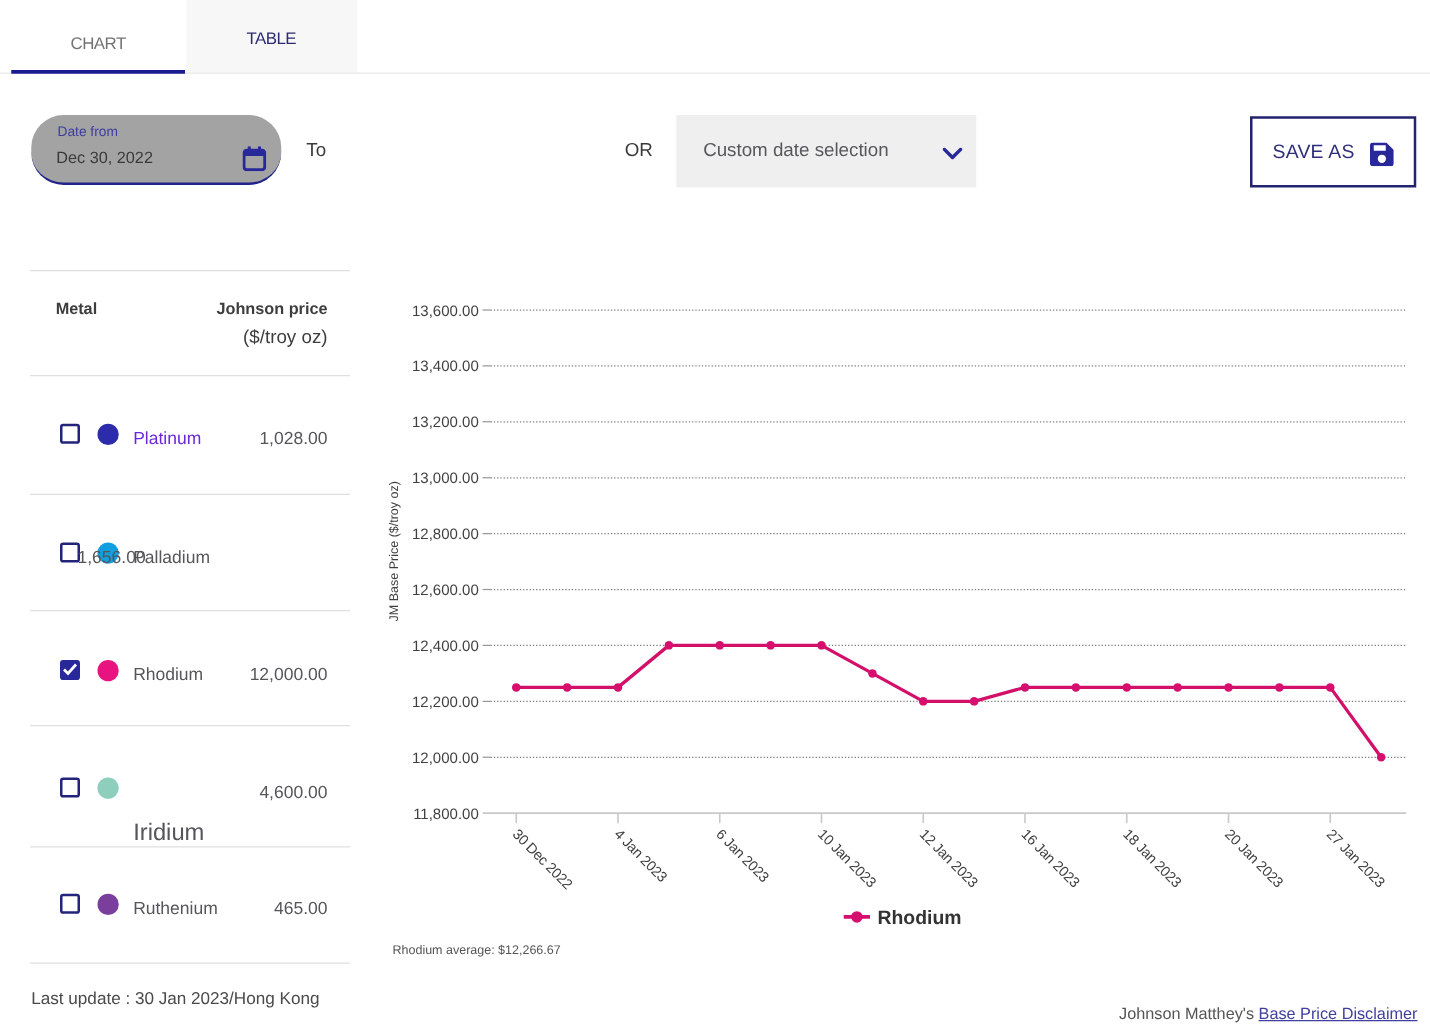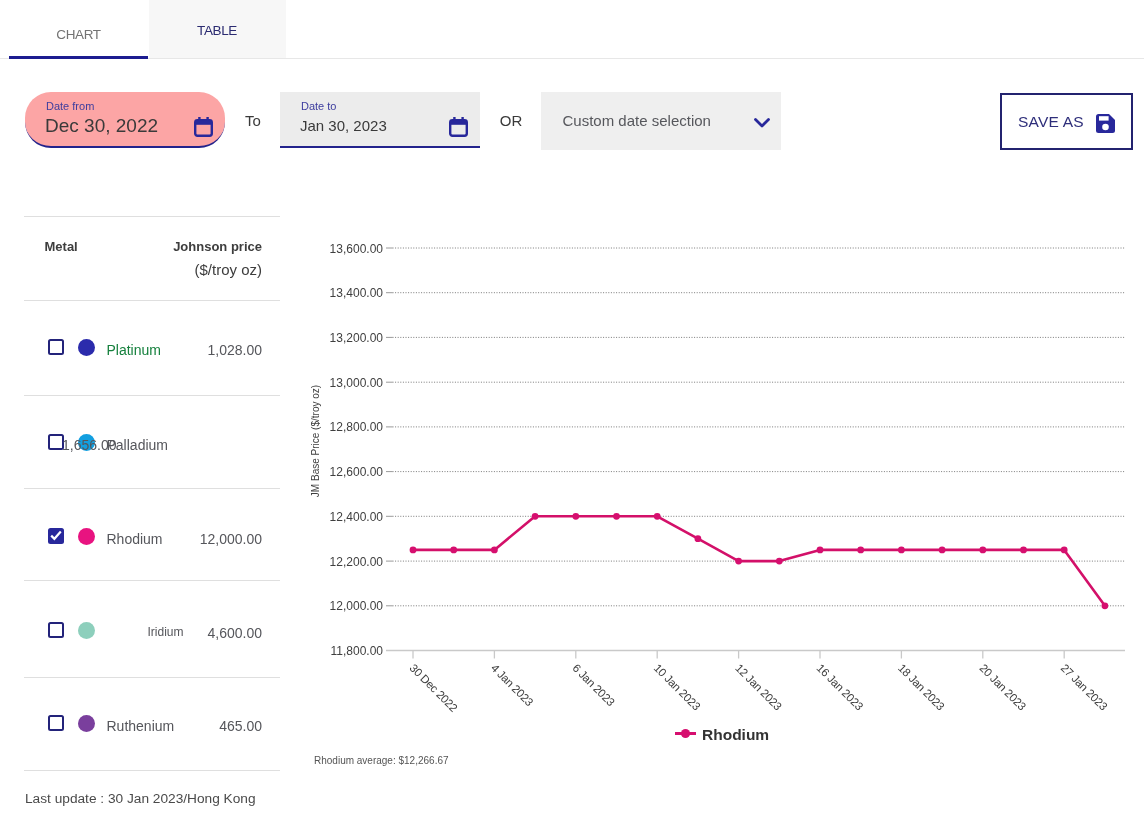--- a/index.html
+++ b/index.html
@@ -11,41 +11,31 @@
 </head>
 <body>
 <div id="page">
 
 <div class="abs" style="left:148.5px;top:0;width:137px;height:58px;background:#f7f7f7;"></div>
 <div class="abs" style="left:0;top:58px;width:1144px;height:1px;background:#e7e7e7;"></div>
 <div class="abs" style="left:9px;top:55.5px;width:139px;height:3px;background:#1c1c90;"></div>
 <div class="abs" style="left:9px;top:4px;width:139px;height:46px;line-height:61px;text-align:center;font-size:13.5px;letter-spacing:-0.4px;color:#737373;">CHART</div>
 <div class="abs" style="left:148.5px;top:0;width:137px;height:55px;line-height:61px;text-align:center;font-size:13.5px;letter-spacing:-0.4px;color:#2b2b71;">TABLE</div>
 
-<div class="abs" style="left:25px;top:92px;width:200px;height:55.5px;background:#fca5a5;border-bottom:2.5px solid #23238c;border-radius:26px;">
+<div class="abs" style="left:25px;top:92px;width:200px;height:55.5px;background:#a3a3a3;border-bottom:2.5px solid #23238c;border-radius:26px;">
   <div style="position:absolute;left:21px;top:8px;font-size:11px;color:#3d3d9e;">Date from</div>
-  <div style="position:absolute;left:20px;top:24px;height:20px;line-height:20px;font-size:19px;color:#3a3a3a;">Dec 30, 2022</div>
+  <div style="position:absolute;left:20px;top:24px;height:20px;line-height:20px;font-size:13px;color:#3a3a3a;">Dec 30, 2022</div>
   <svg style="position:absolute;left:169px;top:25px" width="19" height="20" viewBox="0 0 19 20">
     <rect x="1.2" y="3.2" width="16.6" height="15.6" rx="2.2" fill="none" stroke="#28289b" stroke-width="2.4"></rect>
     <rect x="1.2" y="3.2" width="16.6" height="4.6" fill="#28289b"></rect>
     <rect x="4.2" y="0" width="2.4" height="4" fill="#28289b"></rect>
     <rect x="12.4" y="0" width="2.4" height="4" fill="#28289b"></rect>
   </svg>
 </div>
 <div class="abs" style="left:243px;top:92px;width:20px;height:58px;line-height:58px;text-align:center;font-size:15px;color:#3a3a3a;">To</div>
-<div class="abs" style="left:280px;top:92px;width:200px;height:55.5px;background:#ececec;border-bottom:2.5px solid #23238c;">
-  <div style="position:absolute;left:21px;top:8px;font-size:11px;color:#3d3d9e;">Date to</div>
-  <div style="position:absolute;left:20px;top:24px;height:20px;line-height:20px;font-size:15px;color:#3a3a3a;">Jan 30, 2023</div>
-  <svg style="position:absolute;left:169px;top:25px" width="19" height="20" viewBox="0 0 19 20">
-    <rect x="1.2" y="3.2" width="16.6" height="15.6" rx="2.2" fill="none" stroke="#28289b" stroke-width="2.4"></rect>
-    <rect x="1.2" y="3.2" width="16.6" height="4.6" fill="#28289b"></rect>
-    <rect x="4.2" y="0" width="2.4" height="4" fill="#28289b"></rect>
-    <rect x="12.4" y="0" width="2.4" height="4" fill="#28289b"></rect>
-  </svg>
-</div>
 <div class="abs" style="left:498px;top:92px;width:26px;height:58px;line-height:58px;text-align:center;font-size:15px;color:#3a3a3a;">OR</div>
 <div class="abs" style="left:540.5px;top:92px;width:240px;height:58px;background:#efefef;">
   <div style="position:absolute;left:22px;top:0;height:58px;line-height:58px;font-size:15px;color:#56575c;">Custom date selection</div>
   <svg style="position:absolute;left:213px;top:26px" width="16" height="11" viewBox="0 0 16 11">
     <polyline points="1.5,1.5 8,8 14.5,1.5" fill="none" stroke="#28289b" stroke-width="2.8" stroke-linecap="round" stroke-linejoin="round"></polyline>
   </svg>
 </div>
 <div class="abs" style="left:1000px;top:93px;width:133px;height:57px;border:2px solid #23236f;background:#fff;">
   <div style="position:absolute;left:16px;top:0;height:53px;line-height:53px;font-size:15.5px;letter-spacing:0.2px;color:#2e2e7a;">SAVE AS</div>
   <svg style="position:absolute;left:94px;top:19px" width="19" height="19" viewBox="0 0 19 19">
@@ -60,45 +50,46 @@
 <div class="abs" style="left:24px;top:395px;width:256px;height:1px;background:#dfdfdf;"></div>
 <div class="abs" style="left:24px;top:488px;width:256px;height:1px;background:#dfdfdf;"></div>
 <div class="abs" style="left:24px;top:580px;width:256px;height:1px;background:#dfdfdf;"></div>
 <div class="abs" style="left:24px;top:677px;width:256px;height:1px;background:#dfdfdf;"></div>
 <div class="abs" style="left:24px;top:770px;width:256px;height:1px;background:#dfdfdf;"></div>
 <div class="abs" style="left:44.5px;top:239px;font-size:13px;font-weight:bold;color:#3d3d3d;">Metal</div>
 <div class="abs" style="left:62px;top:239px;width:200px;text-align:right;font-size:13px;font-weight:bold;color:#3d3d3d;">Johnson price</div>
 <div class="abs" style="left:62px;top:261px;width:200px;text-align:right;font-size:15px;color:#3d3d3d;">($/troy oz)</div>
 <div class="abs" style="left:48px;top:339px;width:16px;height:16px;border:2.2px solid #23237a;border-radius:2.5px;background:#fff;"></div>
 <div class="abs" style="left:77.5px;top:338.5px;width:17px;height:17px;border-radius:50%;background:#2b2bac;"></div>
-<div class="abs" style="left:106.5px;top:342px;font-size:14px;color:#15803d;">Platinum</div>
+<div class="abs" style="left:106.5px;top:342px;font-size:14px;color:#6d28d9;">Platinum</div>
 <div class="abs" style="left:62px;top:342px;width:200px;text-align:right;font-size:14px;color:#55565b;">1,028.00</div>
 <div class="abs" style="left:48px;top:434px;width:16px;height:16px;border:2.2px solid #23237a;border-radius:2.5px;background:#fff;"></div>
 <div class="abs" style="left:77.5px;top:433.5px;width:17px;height:17px;border-radius:50%;background:#129fe0;"></div>
 <div class="abs" style="left:106.5px;top:437px;font-size:14px;color:#55565b;">Palladium</div>
 <div class="abs" style="left:62px;top:437px;width:200px;font-size:14px;color:#55565b;">1,656.00</div>
 <div class="abs" style="left:48px;top:528px;width:16px;height:16px;background:#28289b;border-radius:2.5px;">
   <svg style="position:absolute;left:1px;top:2px" width="14" height="12" viewBox="0 0 14 12">
         <polyline points="2.2,5.6 5.4,8.8 11.8,1.6" fill="none" stroke="#fff" stroke-width="2.2"></polyline>
       </svg>
 </div>
 <div class="abs" style="left:77.5px;top:527.5px;width:17px;height:17px;border-radius:50%;background:#e81380;"></div>
 <div class="abs" style="left:106.5px;top:531px;font-size:14px;color:#55565b;">Rhodium</div>
 <div class="abs" style="left:62px;top:531px;width:200px;text-align:right;font-size:14px;color:#55565b;">12,000.00</div>
 <div class="abs" style="left:48px;top:622px;width:16px;height:16px;border:2.2px solid #23237a;border-radius:2.5px;background:#fff;"></div>
 <div class="abs" style="left:77.5px;top:621.5px;width:17px;height:17px;border-radius:50%;background:#8dcfbc;"></div>
-<div class="abs" style="left:106.5px;top:625px;font-size:12px;color:#55565b;margin-left:41px;">Iridium</div>
+<div class="abs" style="left:106.5px;top:656px;font-size:19px;color:#55565b;">Iridium</div>
 <div class="abs" style="left:62px;top:625px;width:200px;text-align:right;font-size:14px;color:#55565b;">4,600.00</div>
 <div class="abs" style="left:48px;top:715px;width:16px;height:16px;border:2.2px solid #23237a;border-radius:2.5px;background:#fff;"></div>
 <div class="abs" style="left:77.5px;top:714.5px;width:17px;height:17px;border-radius:50%;background:#7a3f9d;"></div>
 <div class="abs" style="left:106.5px;top:718px;font-size:14px;color:#55565b;text-align:center;">Ruthenium</div>
 <div class="abs" style="left:62px;top:718px;width:200px;text-align:right;font-size:14px;color:#55565b;">465.00</div>
 <div class="abs" style="left:25px;top:791px;font-size:13.7px;color:#4a4a4a;">Last update : 30 Jan 2023/Hong Kong</div>
 
 <div class="abs" style="left:314px;top:755px;font-size:10px;color:#555;">Rhodium average: $12,266.67</div>
+<div class="abs" style="left:634px;top:803px;width:500px;text-align:right;font-size:13px;color:#555;">Johnson Matthey's <a style="color:#3f3f9f;text-decoration:underline;">Base Price Disclaimer</a></div>
     <svg style="position:absolute;left:0;top:0" width="1144" height="823" viewBox="0 0 1144 823">
 <line x1="386" y1="248.0" x2="392.5" y2="248.0" stroke="#9a9a9a" stroke-width="1"></line>
 <line x1="392.5" y1="248.0" x2="1125" y2="248.0" stroke="#7a7a7a" stroke-width="1" stroke-dasharray="1,1.6"></line>
 <line x1="386" y1="292.7" x2="392.5" y2="292.7" stroke="#9a9a9a" stroke-width="1"></line>
 <line x1="392.5" y1="292.7" x2="1125" y2="292.7" stroke="#7a7a7a" stroke-width="1" stroke-dasharray="1,1.6"></line>
 <line x1="386" y1="337.4" x2="392.5" y2="337.4" stroke="#9a9a9a" stroke-width="1"></line>
 <line x1="392.5" y1="337.4" x2="1125" y2="337.4" stroke="#7a7a7a" stroke-width="1" stroke-dasharray="1,1.6"></line>
 <line x1="386" y1="382.2" x2="392.5" y2="382.2" stroke="#9a9a9a" stroke-width="1"></line>
 <line x1="392.5" y1="382.2" x2="1125" y2="382.2" stroke="#7a7a7a" stroke-width="1" stroke-dasharray="1,1.6"></line>
 <line x1="386" y1="426.9" x2="392.5" y2="426.9" stroke="#9a9a9a" stroke-width="1"></line>

